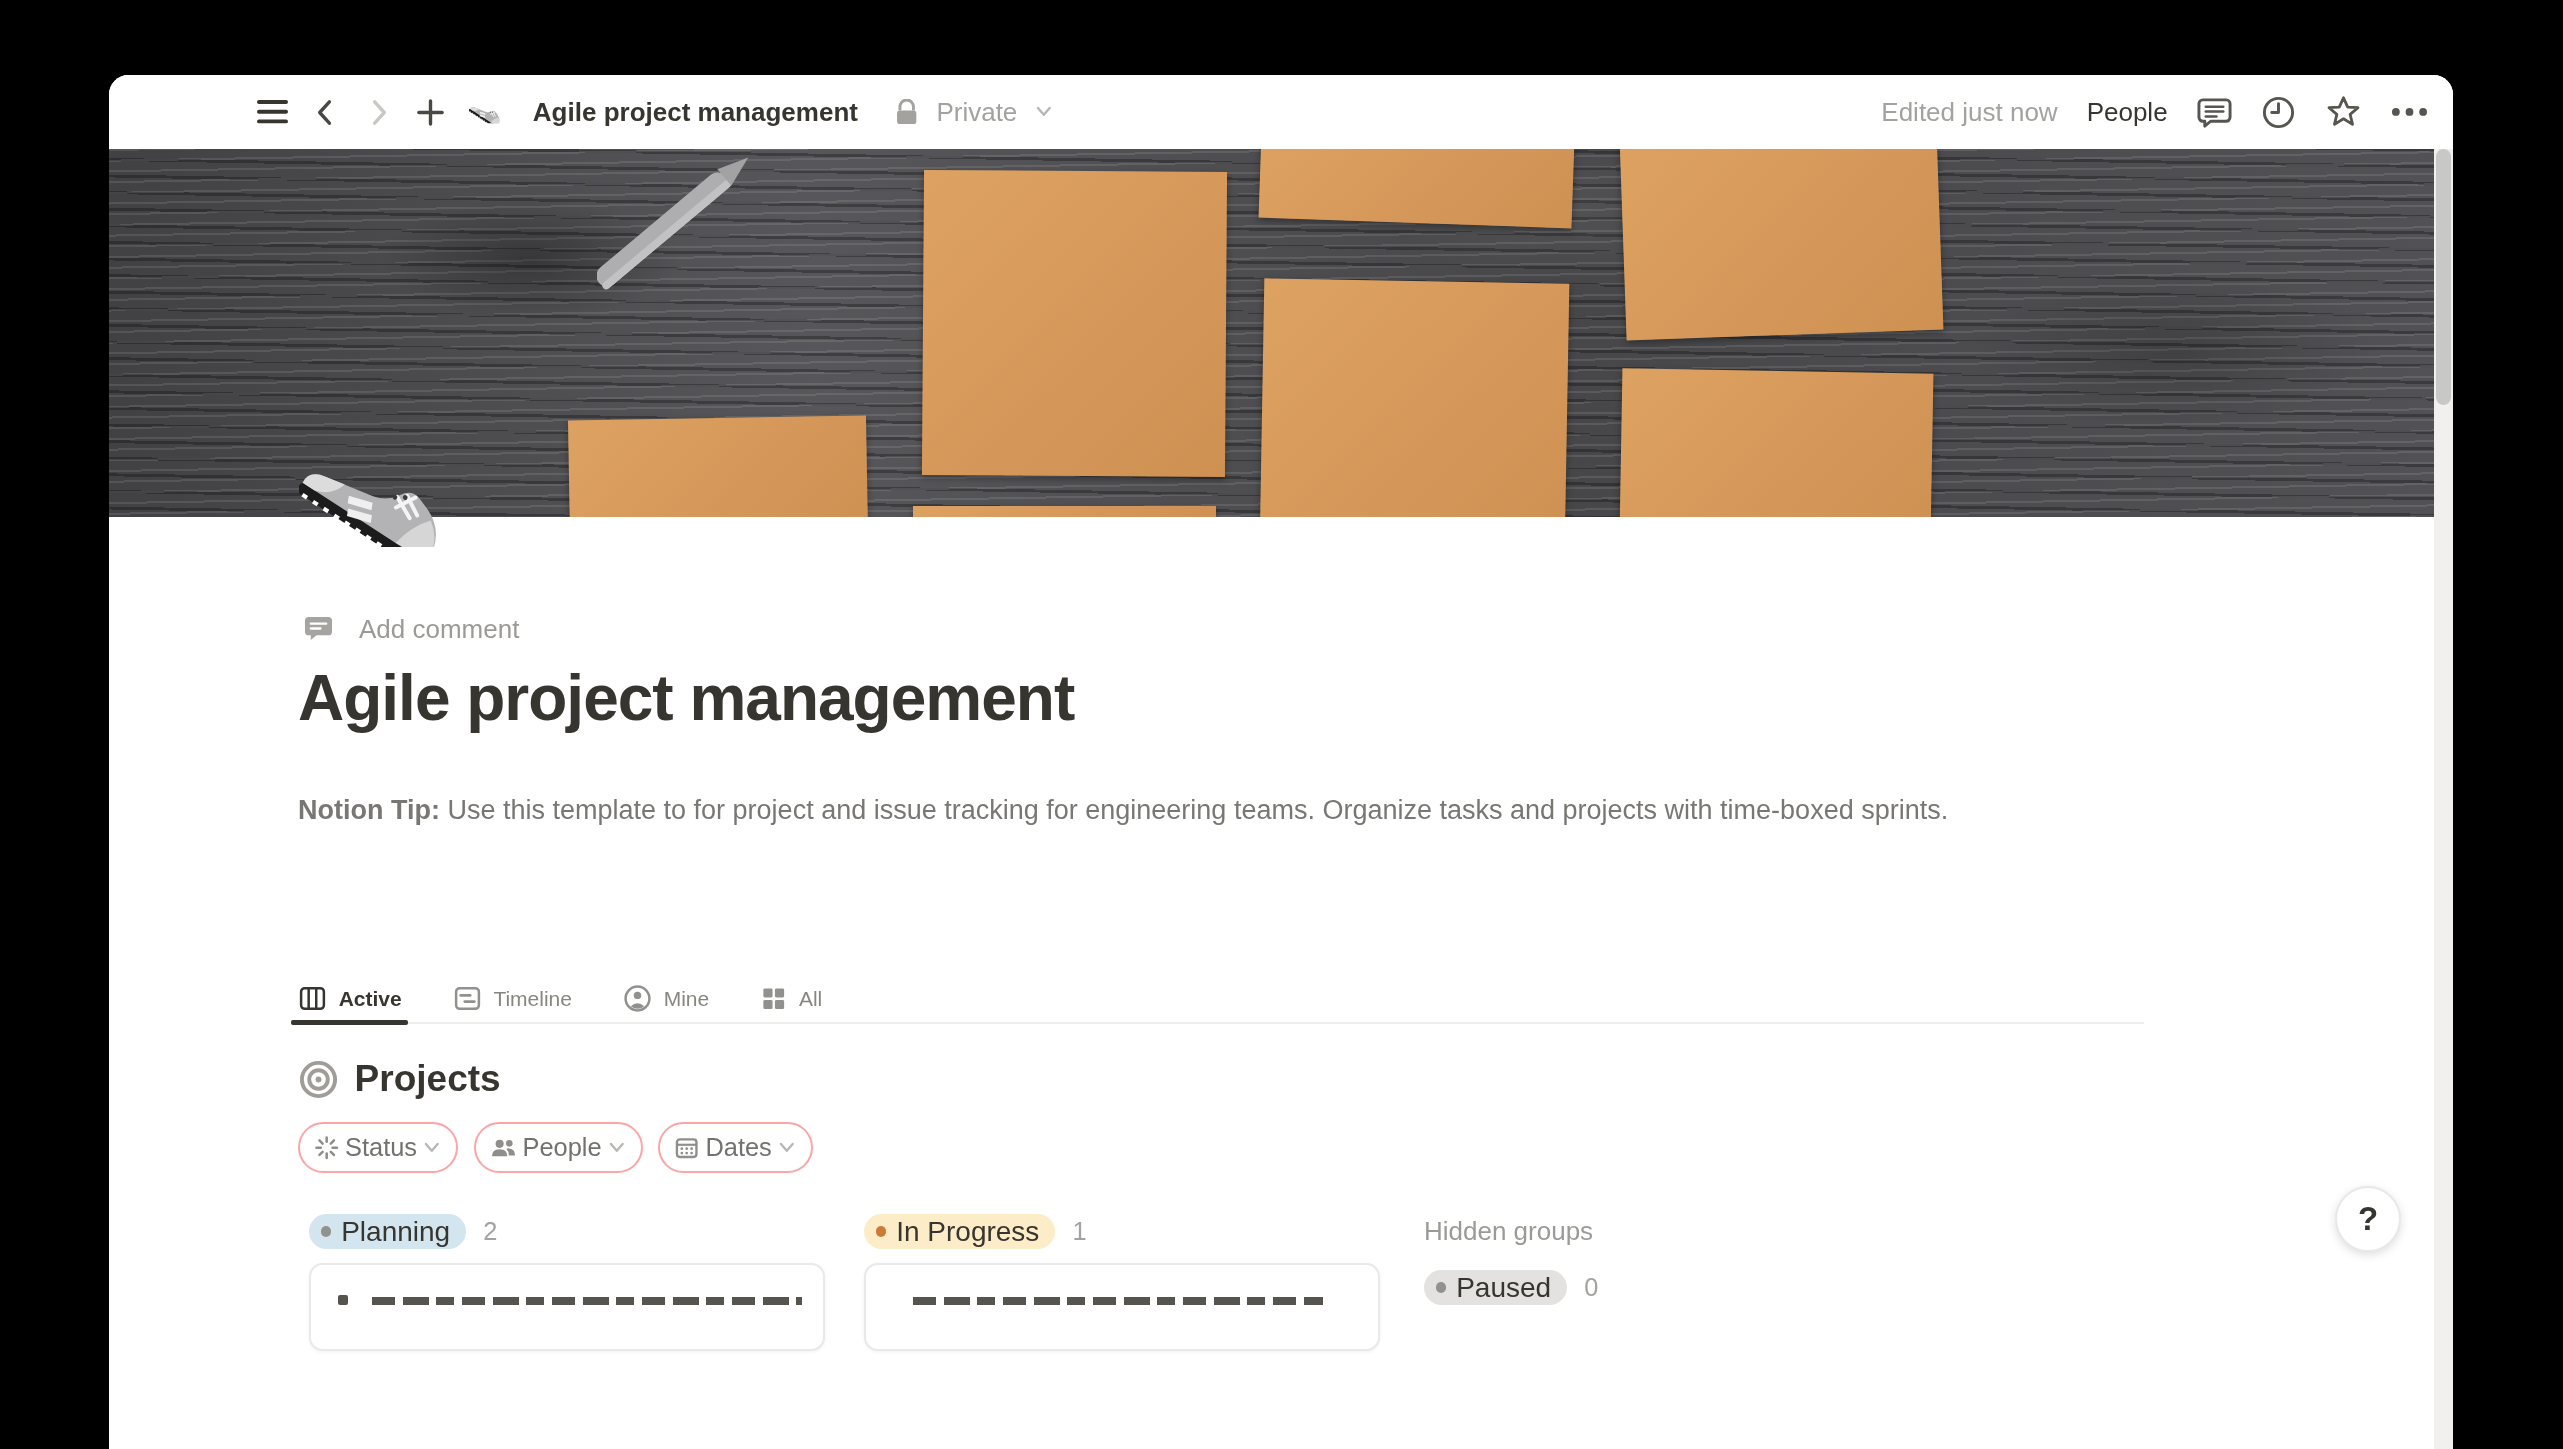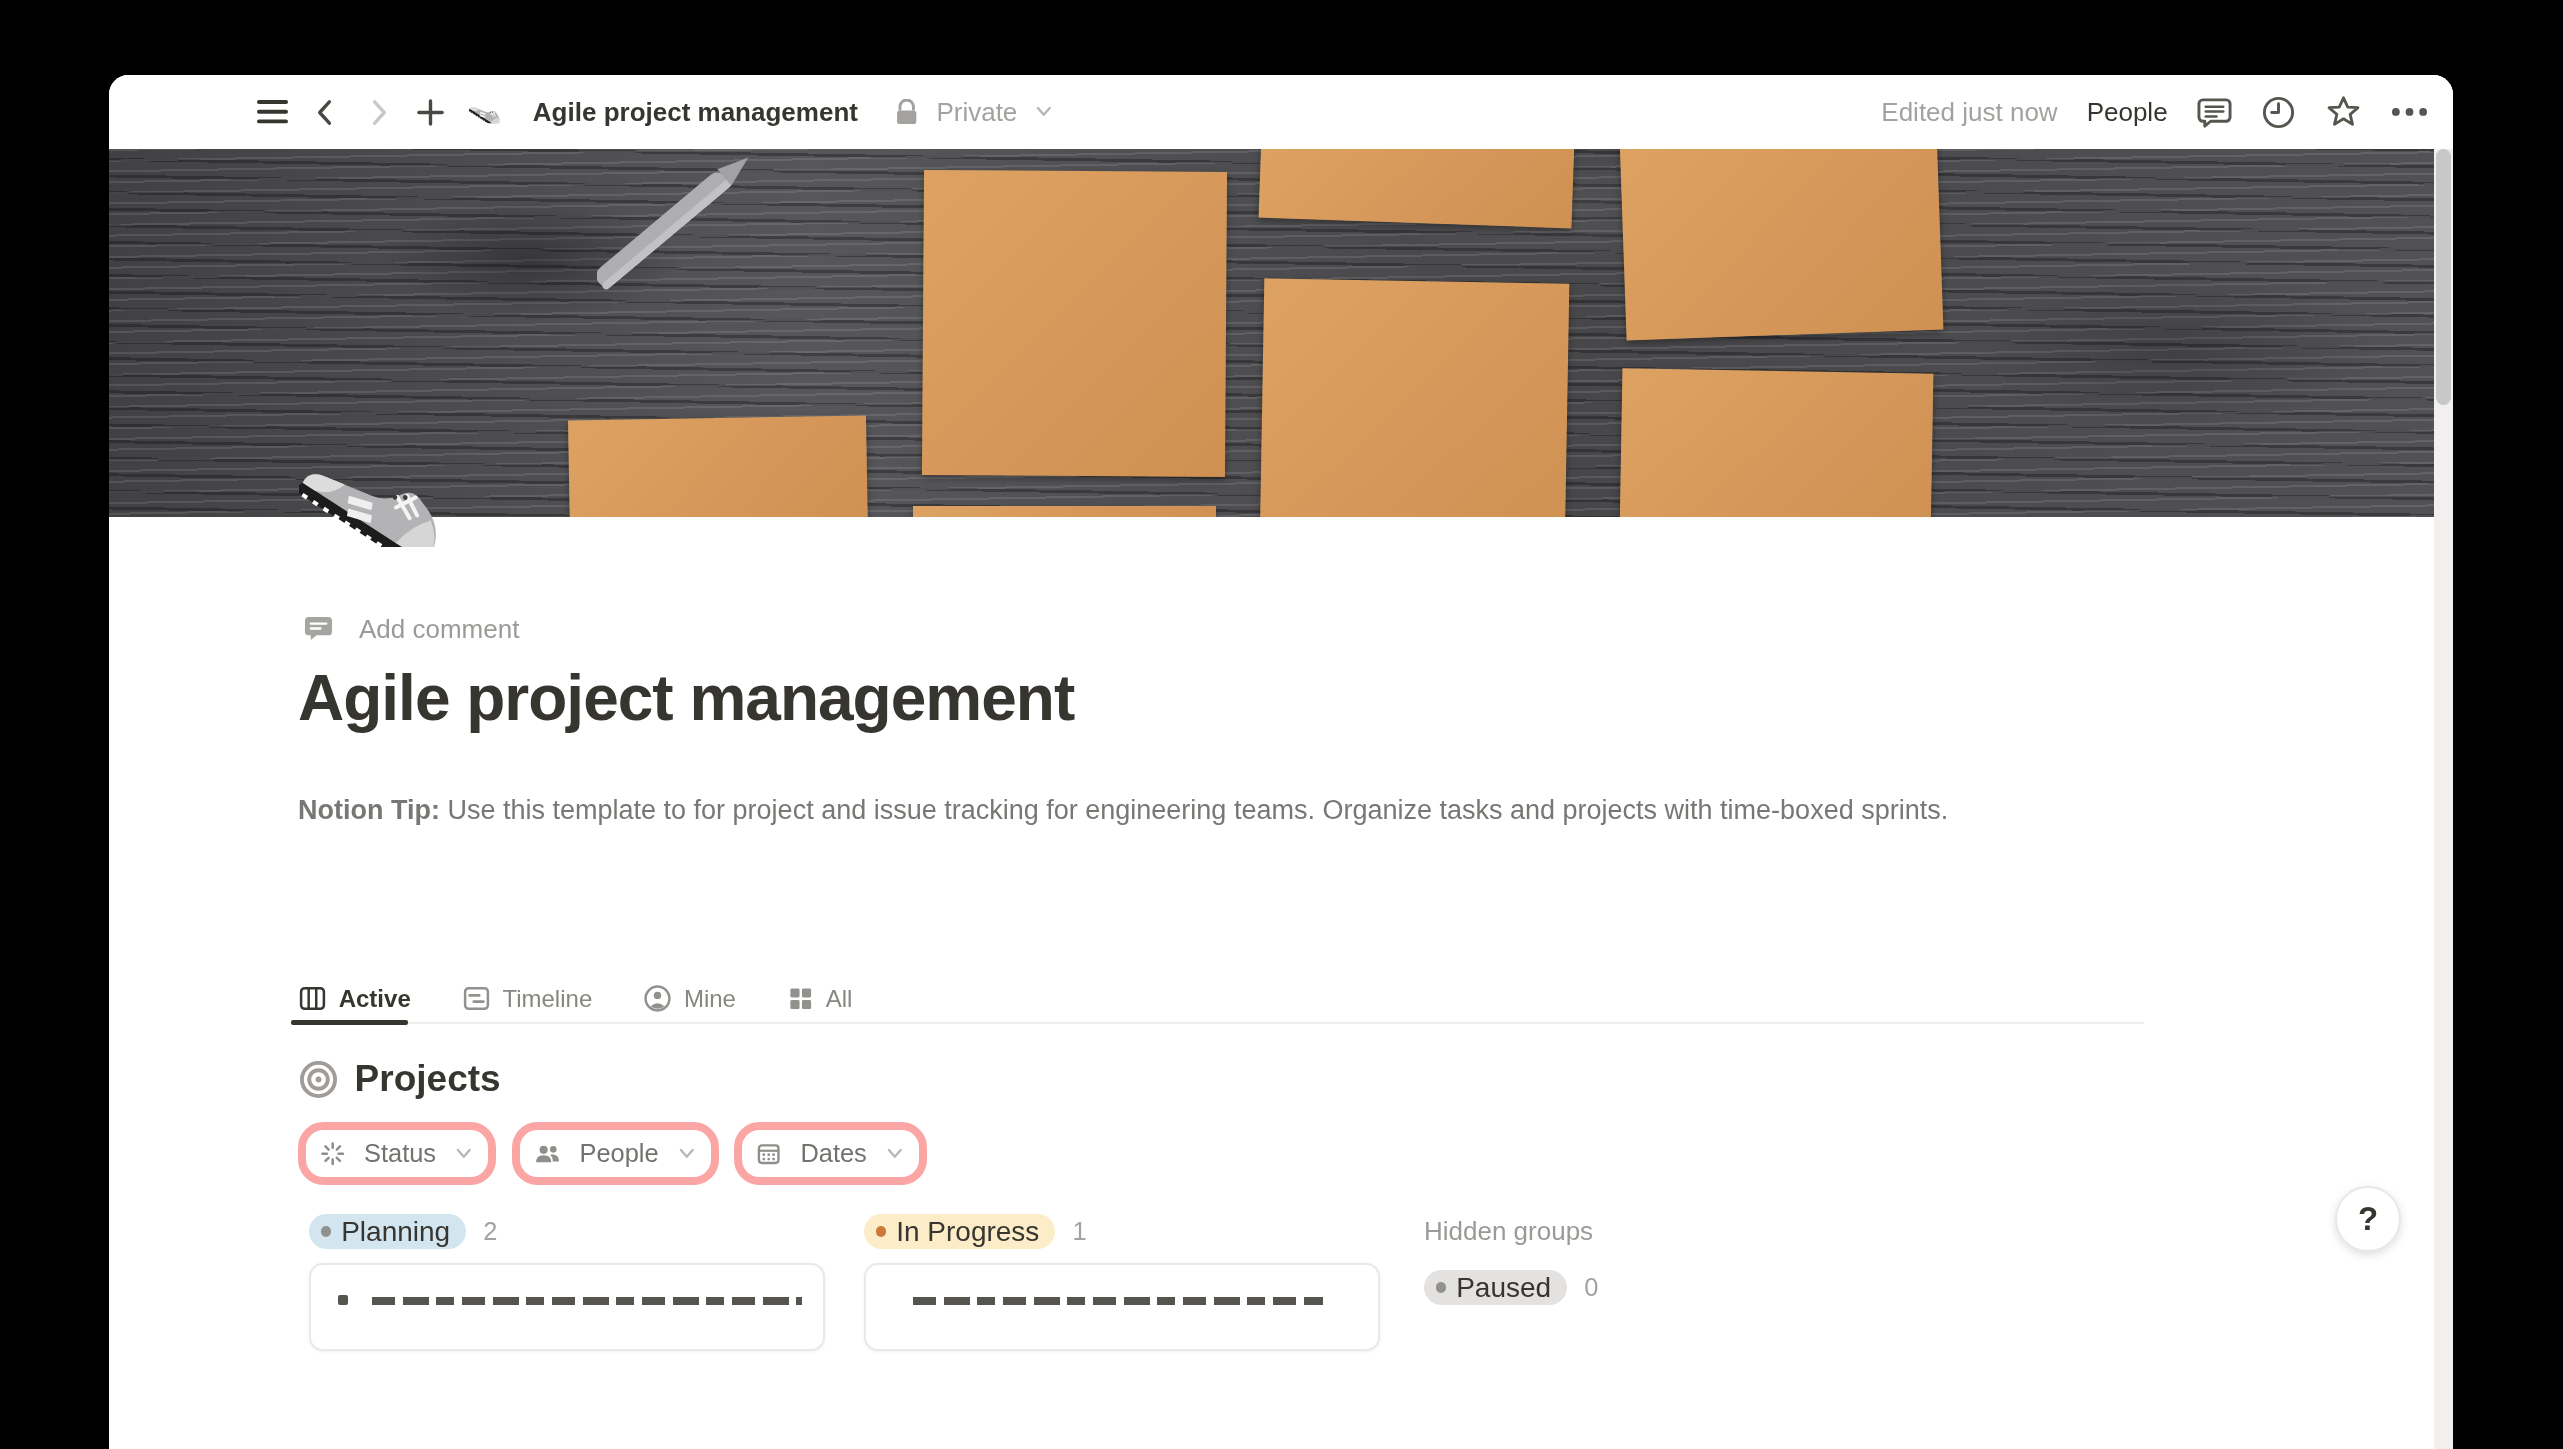--- a/index.html
+++ b/index.html
@@ -33,29 +33,29 @@
   .scroll-thumb{position:absolute;left:2px;right:2px;top:0;height:256px;background:#c8c8c6;border-radius:7.8px;}
   
   .page-icon{position:absolute;left:190px;top:352px;width:166px;height:166px;z-index:10;cursor:pointer;}
   .add-comment{position:absolute;left:195px;top:539px;display:flex;align-items:flex-start;gap:26px;
     color:#9b9a97;font-size:26px;cursor:pointer;}
   .big-title{position:absolute;left:189px;top:586px;font-size:64px;font-weight:700;color:#37352f;letter-spacing:-1px;}
   .tip{position:absolute;left:189px;top:711px;width:1748px;font-size:27px;line-height:49px;color:#787774;}
   .tip b{font-weight:700;color:#787774;}
   
   .tabs{position:absolute;left:189px;top:899px;display:flex;align-items:center;gap:51px;height:49px;}
-  .tab{display:flex;align-items:center;gap:11.7px;font-size:24px;color:#87867f;cursor:pointer;position:relative;}
+  .tab{display:flex;align-items:center;gap:11.7px;font-size:21px;color:#87867f;cursor:pointer;position:relative;}
   .tab.active{color:#37352f;font-weight:600;}
   .tabs-divider{position:absolute;left:189px;top:947px;width:1846px;height:2px;background:#ededeb;}
   .tab-underline{position:absolute;left:182px;top:945px;width:117px;height:4.9px;background:#37352f;border-radius:2px;z-index:2;}
   
   .proj-head{position:absolute;left:189px;top:983px;display:flex;align-items:center;gap:15.6px;}
   .proj-title{font-size:37px;font-weight:700;color:#37352f;}
   .chips{position:absolute;left:189px;top:1047px;display:flex;gap:15.6px;}
-  .chip{display:flex;align-items:center;gap:19px;height:47px;padding:0 15.6px 0 13.7px;border:8px solid #fca5a5;
+  .chip{display:flex;align-items:center;gap:6px;height:47px;padding:0 15.6px 0 13.7px;border:2px solid #fca5a5;
     border-radius:25.4px;font-size:25.4px;color:#73726e;cursor:pointer;background:#fff;white-space:nowrap;}
   
   .group-row{position:absolute;top:1139px;display:flex;align-items:center;gap:17.6px;}
   .pill{display:flex;align-items:center;gap:9.8px;height:35px;padding:0 15.6px 0 11.7px;border-radius:17.6px;
     font-size:28px;font-weight:500;color:#37352f;cursor:pointer;white-space:nowrap;}
   .dot{width:10.7px;height:10.7px;border-radius:50%;}
   .count{font-size:25.4px;color:#a3a29f;}
   .hidden-label{position:absolute;left:1315px;top:1141px;font-size:26px;color:#9b9a97;}
   .card{position:absolute;top:1188px;width:516px;height:88px;background:#fff;border:2px solid #e9e9e7;
     border-radius:13.7px;box-shadow:0 1px 3.9px rgba(0,0,0,.06);box-sizing:border-box;cursor:pointer;}

